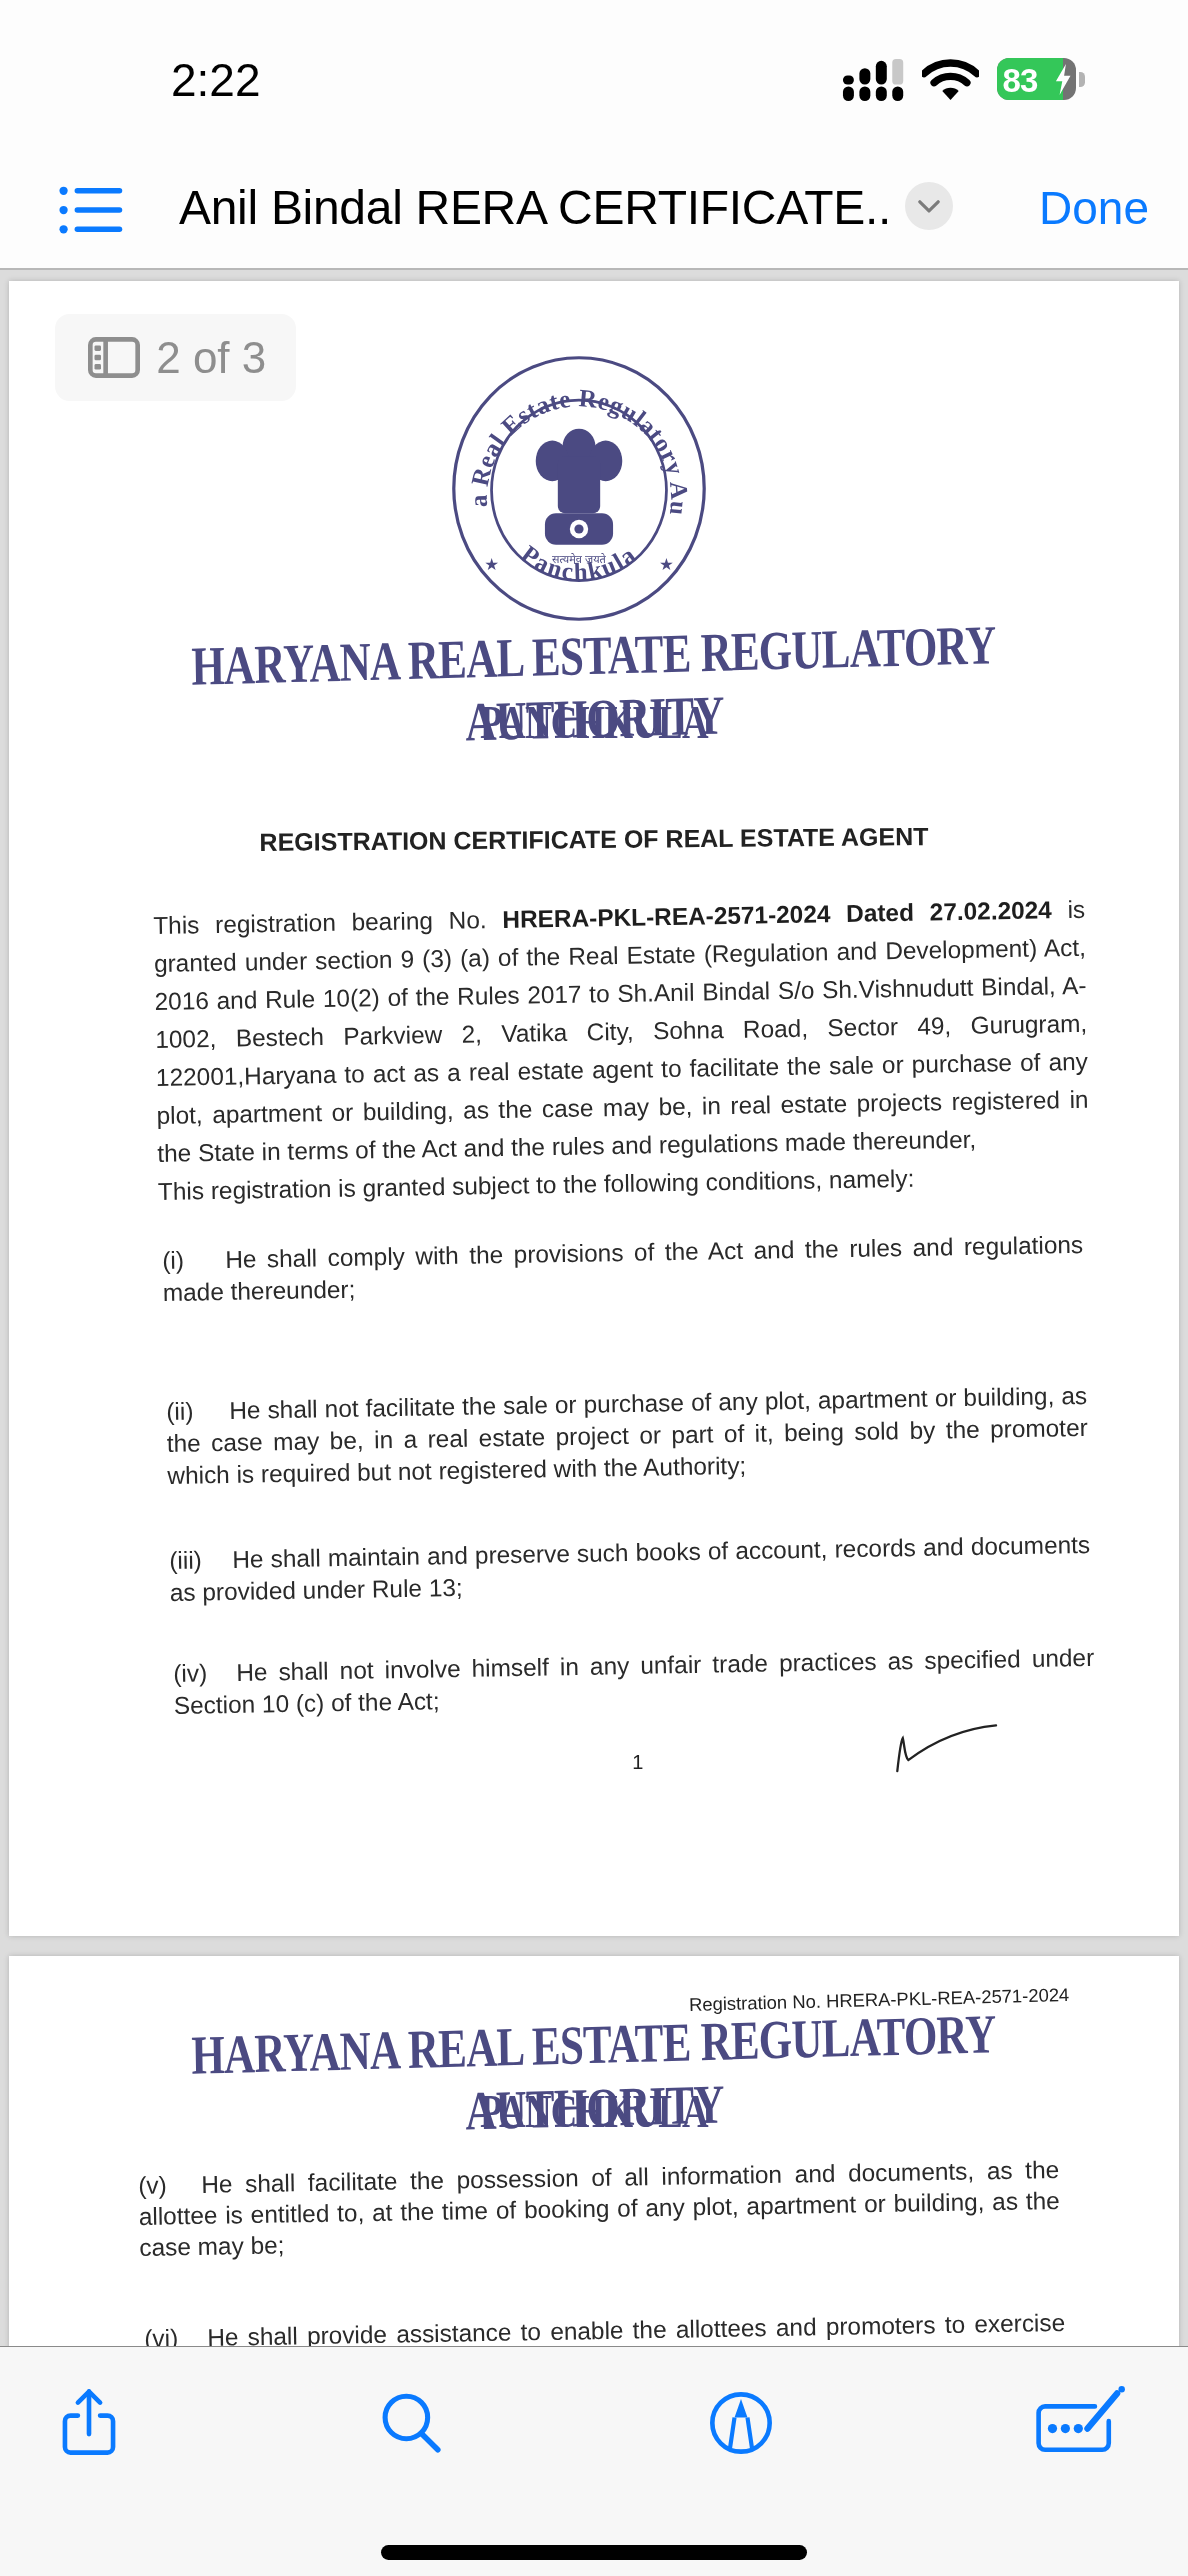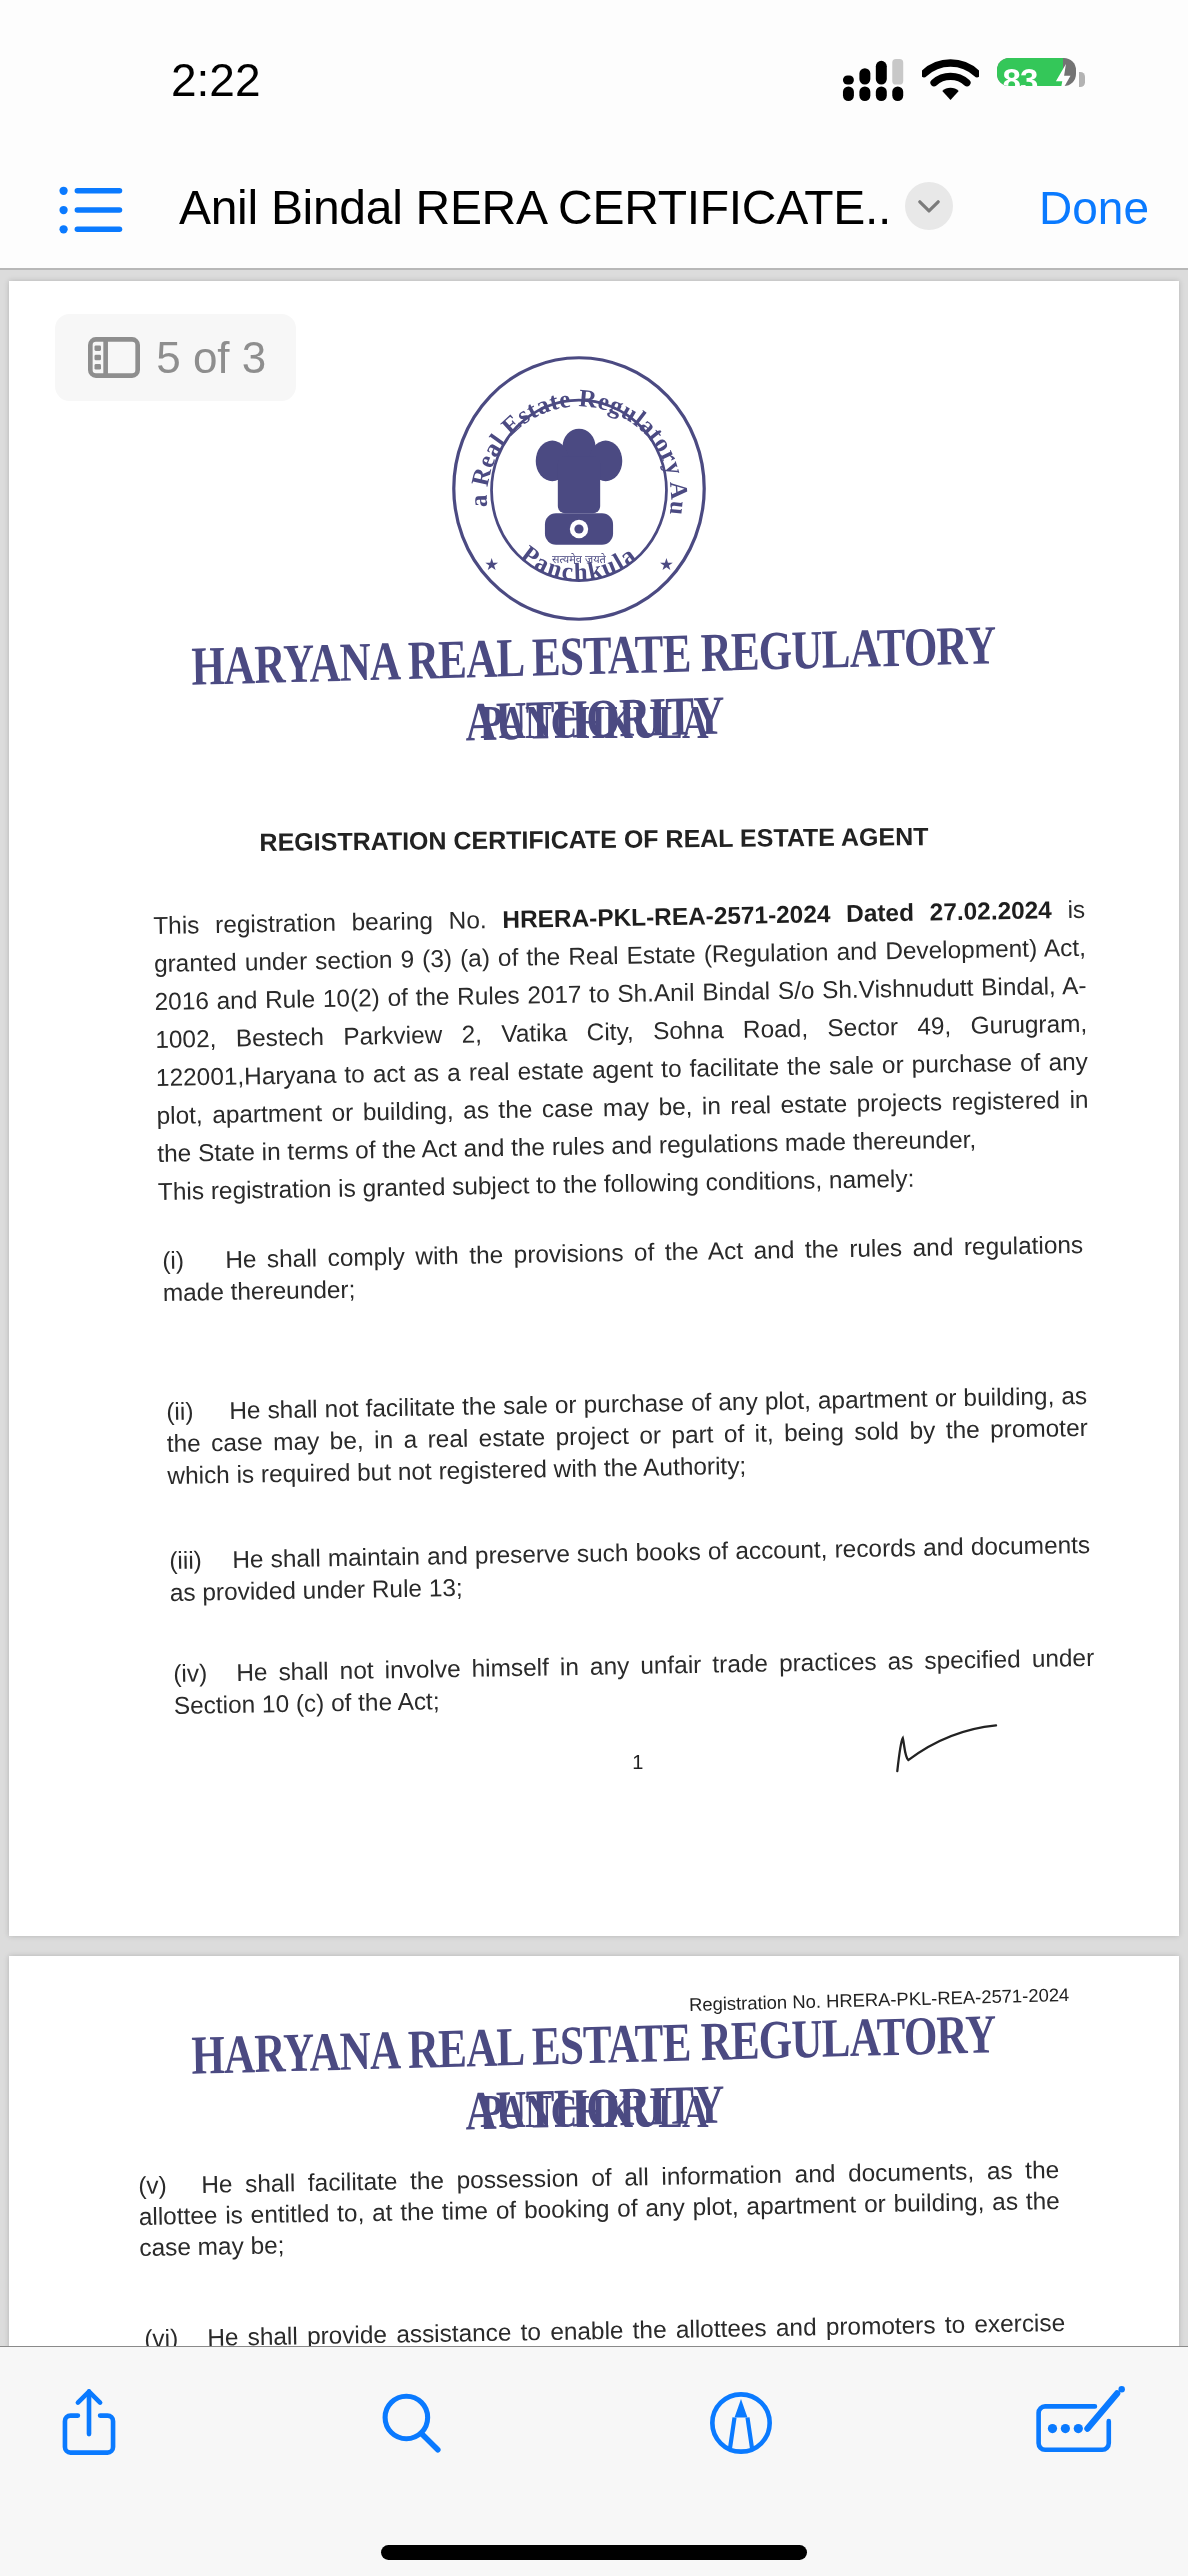--- a/index.html
+++ b/index.html
@@ -5,21 +5,21 @@
   * { box-sizing: border-box; margin: 0; padding: 0; }
   html, body { width: 1188px; height: 2576px; overflow: hidden; background: #dcdcdc; }
   body { position: relative; font-family: "Liberation Sans", sans-serif; }
 
   
   .status-bar { position: absolute; left: 0; top: 0; width: 1188px; height: 138px; background: #fdfdfd; }
   .time { position: absolute; left: 171px; top: 53px; font-size: 46px; font-weight: normal; color: #000; letter-spacing: 0px; }
   .signal { position: absolute; left: 842px; top: 59px; width: 64px; height: 42px; }
   .wifi { position: absolute; left: 922px; top: 59px; width: 57px; height: 42px; }
   .battery { position: absolute; left: 997px; top: 58px; width: 90px; height: 42px; }
-  .battery-body { position: absolute; left: 0; top: 0; width: 79px; height: 28px; border-radius: 12px; background: #737373; overflow: hidden; }
+  .battery-body { position: absolute; left: 0; top: 0; width: 79px; height: 42px; border-radius: 12px; background: #737373; overflow: hidden; }
   .battery-fill { position: absolute; left: 0; top: 0; height: 42px; background: #34c759; }
   .battery-text { position: absolute; left: 5.5px; top: 3.7px; font-size: 33px; font-weight: bold; color: #fff; letter-spacing: -0.9px; }
   .battery-bolt { position: absolute; left: 57px; top: 5.5px; width: 18.4px; height: 31px; }
   .battery-cap { position: absolute; left: 82px; top: 14px; width: 6.4px; height: 14.7px; border-radius: 0 4.6px 4.6px 0; background: #b3b3b3; }
 
   
   .nav-bar { position: absolute; left: 0; top: 138px; width: 1188px; height: 132px; background: #fdfdfd; border-bottom: 2.8px solid #b8b8b8; }
   .list-btn { position: absolute; left: 59px; top: 48px; width: 66px; height: 48px; cursor: pointer; }
   .doc-title { position: absolute; left: 179px; top: 42px; width: 709px; font-size: 48px; color: #000; white-space: nowrap; overflow: hidden; letter-spacing: -0.3px; }
   .title-chevron { position: absolute; left: 905px; top: 44px; width: 48px; height: 48px; border-radius: 50%; background: #e8e8e8; cursor: pointer; }
@@ -131,21 +131,21 @@
 
   <div class="page page1">
     <div class="page-badge">
       <svg width="52" height="41" viewBox="0 0 56 44">
         <rect x="2.5" y="2.5" width="51" height="39" rx="6" stroke="#8e8e8e" stroke-width="5" fill="none"></rect>
         <line x1="19" y1="3" x2="19" y2="41" stroke="#8e8e8e" stroke-width="5"></line>
         <rect x="7" y="9" width="7" height="6" rx="1.5" fill="#8e8e8e"></rect>
         <rect x="7" y="19" width="7" height="6" rx="1.5" fill="#8e8e8e"></rect>
         <rect x="7" y="29" width="7" height="6" rx="1.5" fill="#8e8e8e"></rect>
       </svg>
-      <span>5 of 3</span>
+      <span>2 of 3</span>
     </div>
 
     <svg class="seal" viewBox="0 0 282 290">
       <defs>
         <path id="sealArcTop" d="M 42 170 A 100 100 0 1 1 240 170"></path>
         <path id="sealArcBottom" d="M 60 200 A 96 96 0 0 0 222 200"></path>
       </defs>
       <ellipse cx="141" cy="145" rx="136" ry="142" fill="none" stroke="#4b4a82" stroke-width="3.5"></ellipse>
       <ellipse cx="141" cy="147" rx="95" ry="98" fill="none" stroke="#4b4a82" stroke-width="3"></ellipse>
       <text font-family="Liberation Serif, serif" font-size="27" font-weight="bold" fill="#4b4a82" letter-spacing="0.5">

